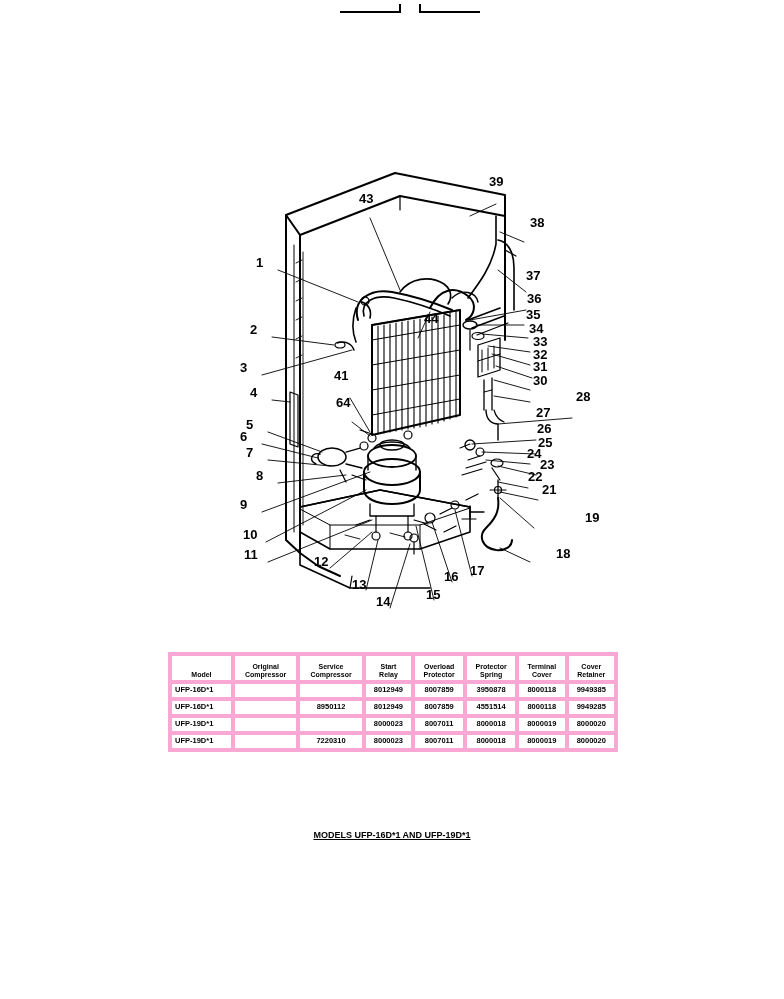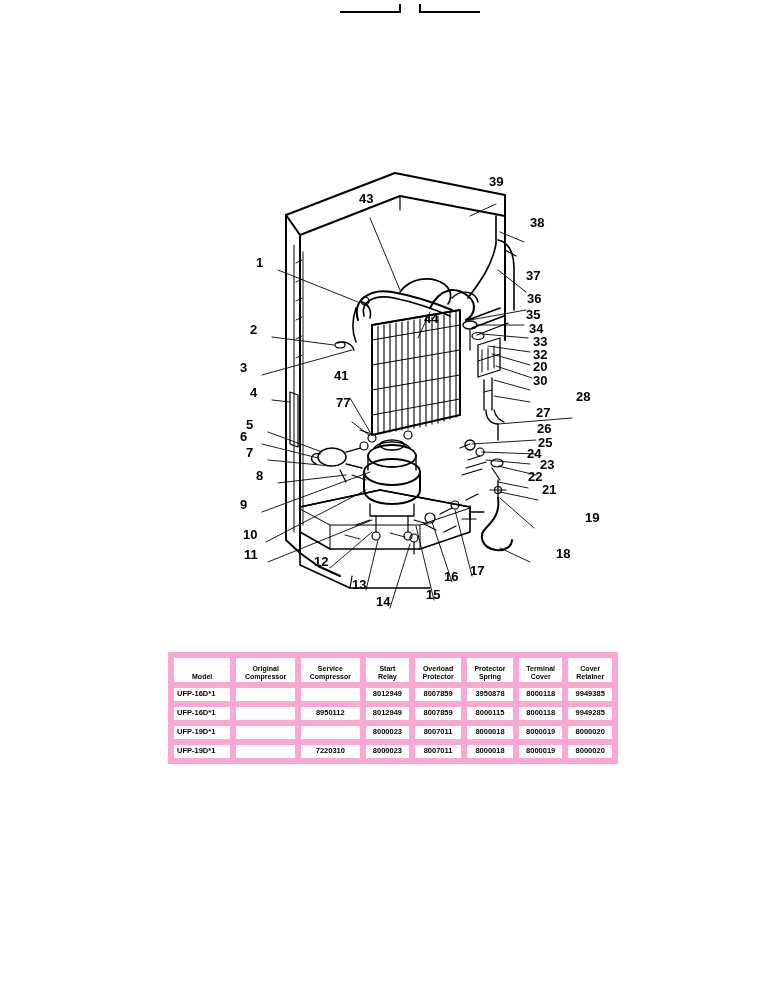--- a/index.html
+++ b/index.html
@@ -77,21 +77,21 @@
   }
   table.parts-table {
     border-collapse: collapse;
     width: 450px;
     font-size: 7.5px;
     font-family: "Liberation Sans", sans-serif;
     font-weight: bold;
   }
   table.parts-table th,
   table.parts-table td {
-    border: 6px solid #f9a8d4;
+    border: 4px solid #f9a8d4;
     padding: 1px 2px;
     text-align: center;
     line-height: 1.15;
     height: 11px;
   }
   table.parts-table thead th {
     font-size: 7px;
     vertical-align: bottom;
     height: 22px;
   }
@@ -337,31 +337,31 @@
     <div class="callout" style="left:537px; top:491px;margin-left:48px;">19</div>
     <div class="callout" style="left:542px; top:463px;">21</div>
     <div class="callout" style="left:528px; top:450px;">22</div>
     <div class="callout" style="left:540px; top:438px;">23</div>
     <div class="callout" style="left:527px; top:427px;">24</div>
     <div class="callout" style="left:538px; top:416px;">25</div>
     <div class="callout" style="left:537px; top:402px;">26</div>
     <div class="callout" style="left:536px; top:386px;">27</div>
     <div class="callout" style="left:576px; top:370px;">28</div>
     <div class="callout" style="left:533px; top:354px;">30</div>
-    <div class="callout" style="left:533px; top:340px;">20</div>
+    <div class="callout" style="left:533px; top:340px;">31</div>
     <div class="callout" style="left:533px; top:328px;">32</div>
     <div class="callout" style="left:533px; top:315px;">33</div>
     <div class="callout" style="left:529px; top:302px;">34</div>
     <div class="callout" style="left:526px; top:288px;">35</div>
     <div class="callout" style="left:527px; top:272px;">36</div>
     <div class="callout" style="left:526px; top:249px;">37</div>
     <div class="callout" style="left:530px; top:196px;">38</div>
     <div class="callout" style="left:489px; top:155px;">39</div>
     <div class="callout" style="left:334px; top:349px;">41</div>
-    <div class="callout" style="left:336px; top:376px;">77</div>
+    <div class="callout" style="left:336px; top:376px;">64</div>
     <div class="callout" style="left:359px; top:172px;">43</div>
     <div class="callout" style="left:412px; top:292px;margin-left:12px;">44</div>
   </div>
 
   <div class="parts-table-wrap">
     <table class="parts-table">
       <thead>
         <tr>
           <th>
             <span class="hdr-stack">
@@ -423,21 +423,21 @@
           <td>3950878</td>
           <td>8000118</td>
           <td>9949385</td>
         </tr>
         <tr>
           <td class="model-cell">UFP-16D*1</td>
           <td></td>
           <td>8950112</td>
           <td>8012949</td>
           <td>8007859</td>
-          <td>8000115</td>
+          <td>4551514</td>
           <td>8000118</td>
           <td>9949285</td>
         </tr>
         <tr>
           <td class="model-cell">UFP-19D*1</td>
           <td></td>
           <td></td>
           <td>8000023</td>
           <td>8007011</td>
           <td>8000018</td>
@@ -451,14 +451,15 @@
           <td>8000023</td>
           <td>8007011</td>
           <td>8000018</td>
           <td>8000019</td>
           <td>8000020</td>
         </tr>
       </tbody>
     </table>
   </div>
 
+  <div class="figure-caption">MODELS UFP-16D*1 AND UFP-19D*1</div>
 
 </div>
 
 </body></html>

